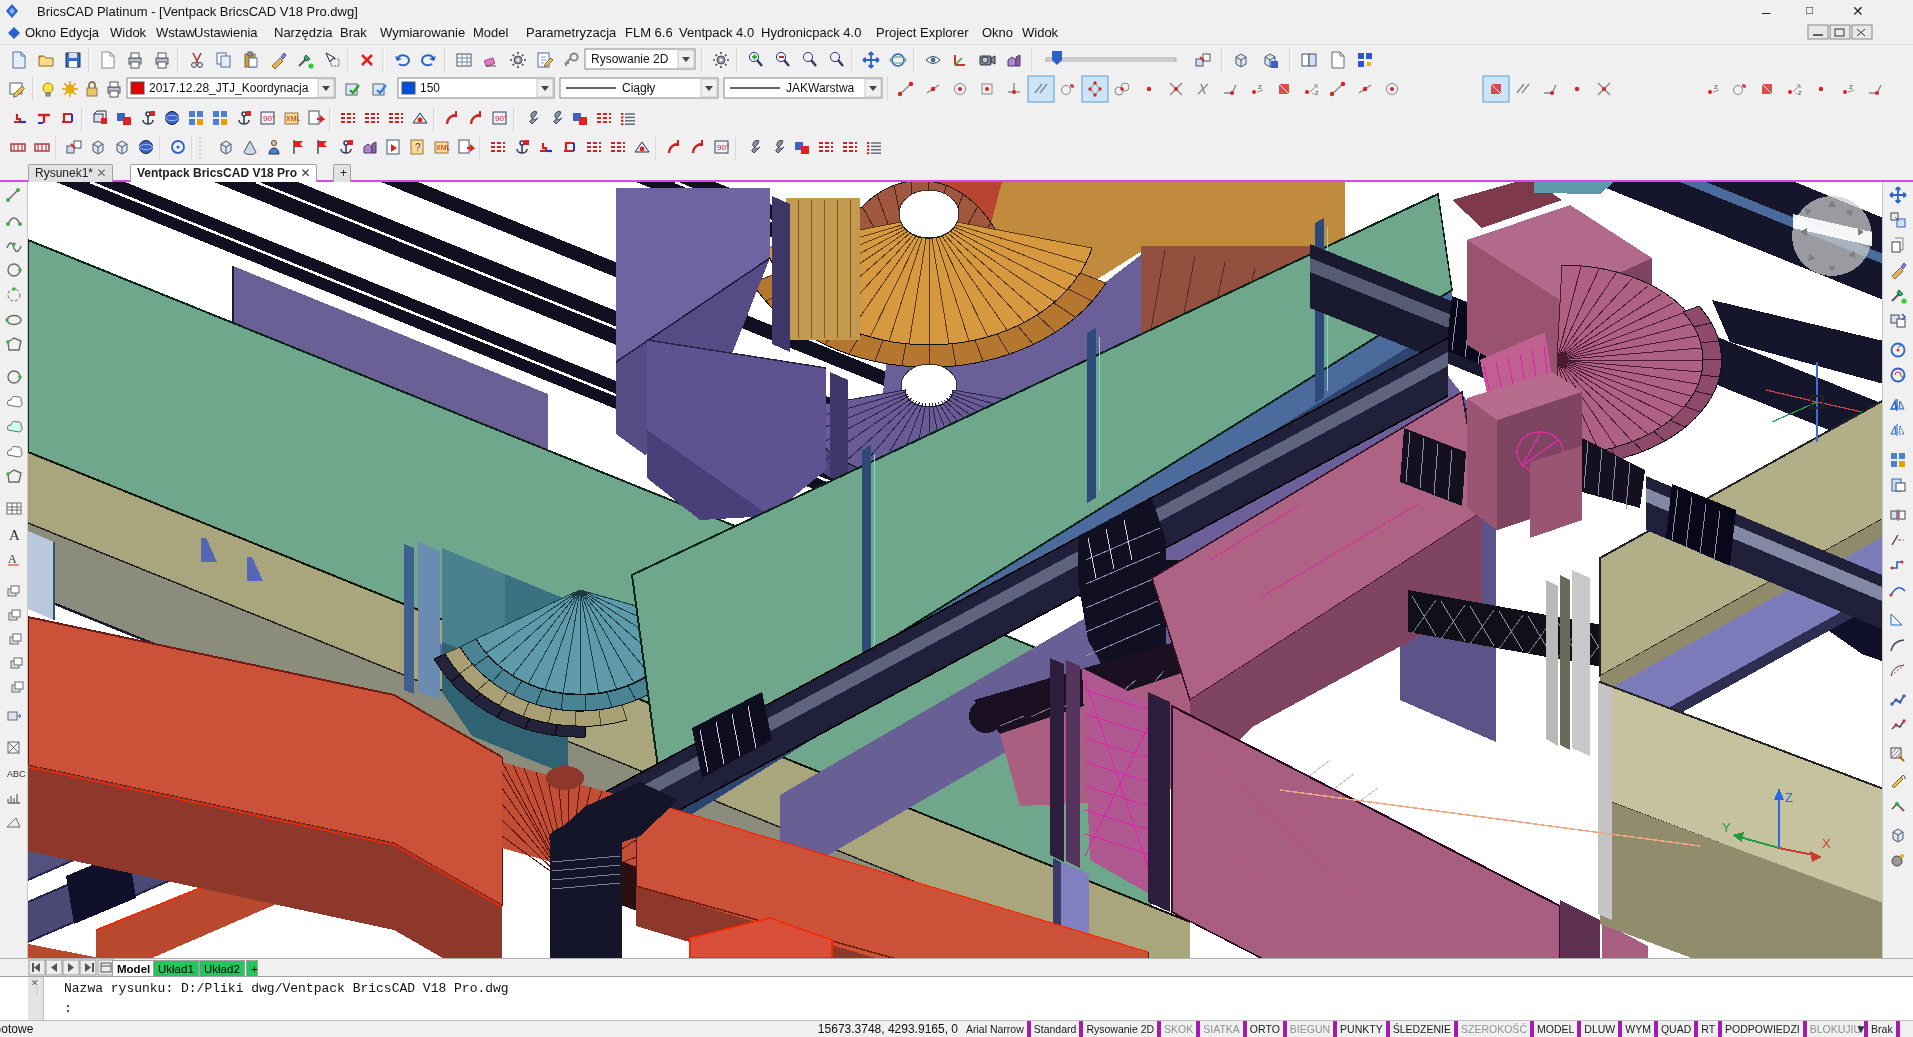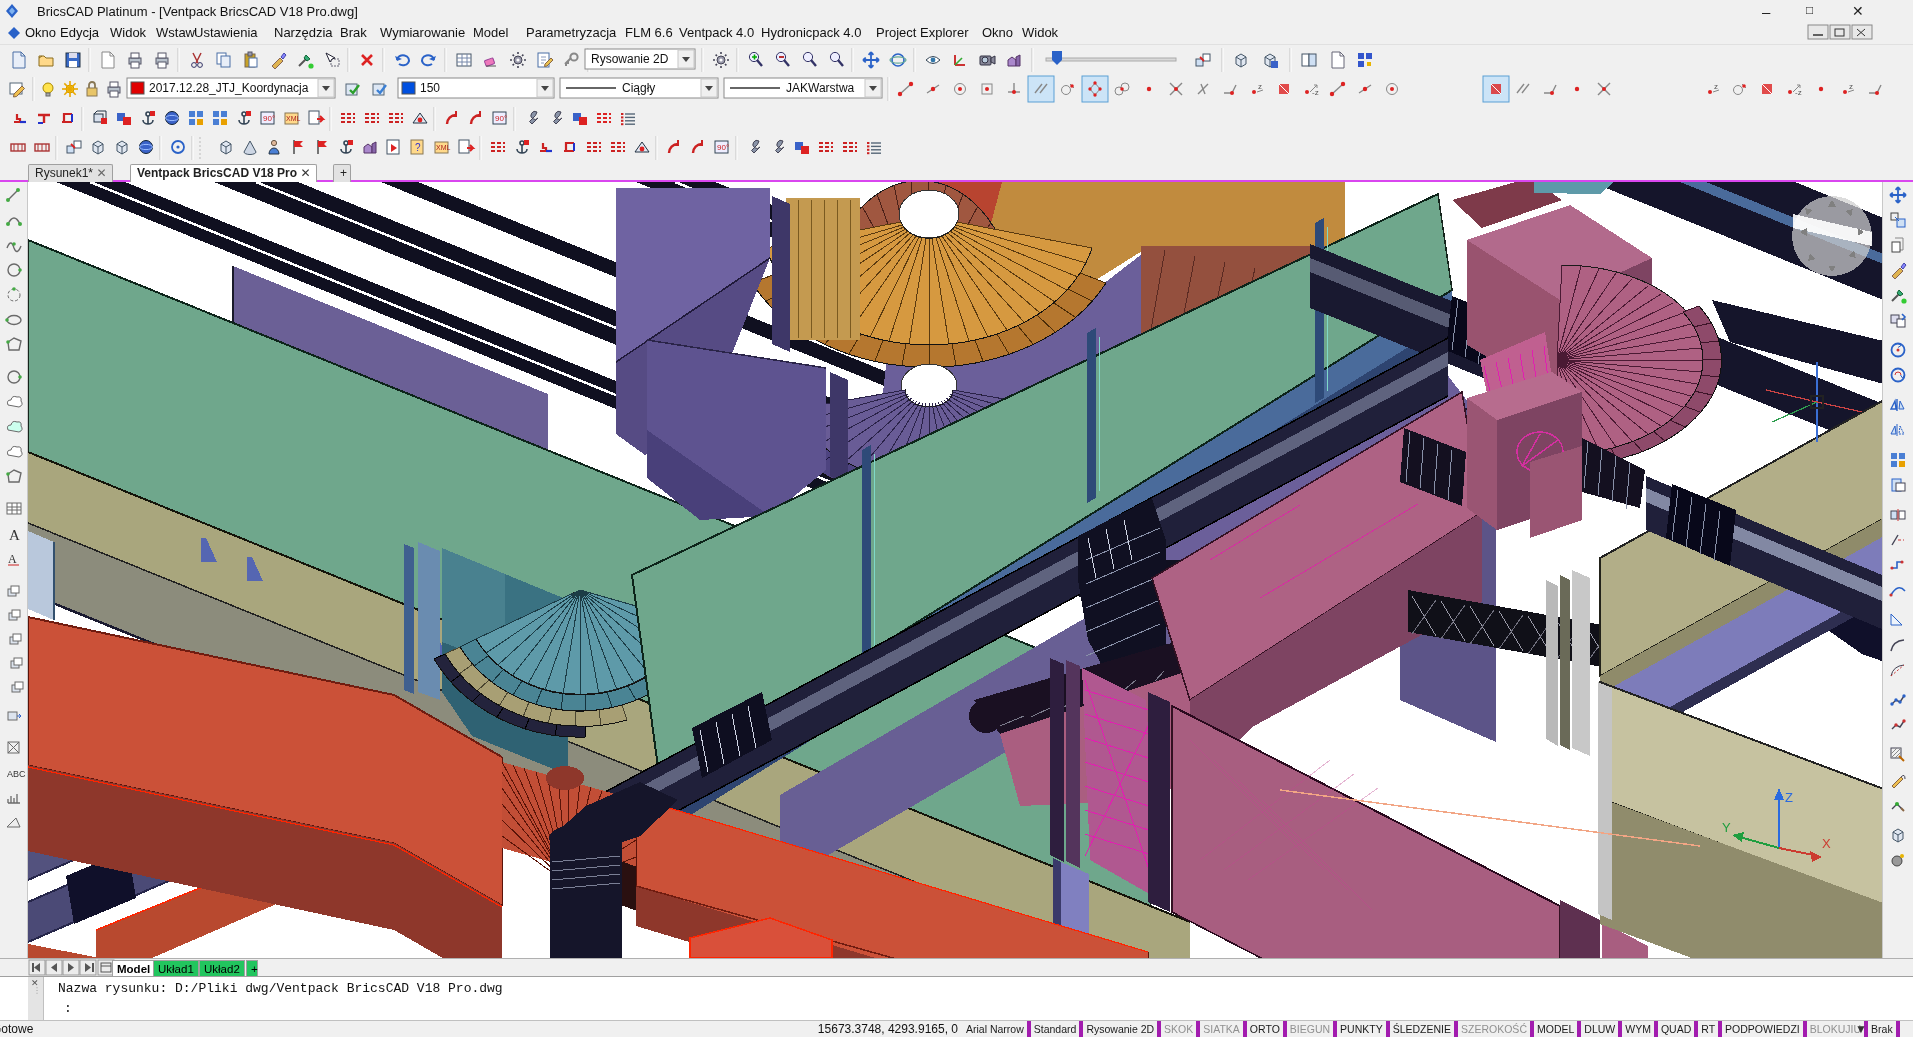--- a/index.html
+++ b/index.html
@@ -1620,21 +1620,21 @@
  <span class="stab stabact" style="left:112px">Model</span>
  <span class="stab" style="left:153px">Układ1</span>
  <span class="stab" style="left:199px">Układ2</span>
  <span class="stab" style="left:246px;width:12px;text-align:center">+</span>
 </div>
 <div class="bar" id="cmd">
  <div style="position:absolute;left:28px;top:0;width:16px;height:44px;background:#e4e4e4;border-right:1px solid #c0c0c0">
   <span style="position:absolute;left:3px;top:1px;font-size:9px;color:#555;font-family:'Liberation Sans'">✕</span>
   <span style="position:absolute;left:5px;top:12px;color:#999;font-size:8px;letter-spacing:0;line-height:4px">⋮</span>
  </div>
- <span style="position:absolute;left:58px;top:4px">Nazwa rysunku: D:/Pliki dwg/Ventpack BricsCAD V18 Pro.dwg</span>
+ <span style="position:absolute;left:64px;top:4px">Nazwa rysunku: D:/Pliki dwg/Ventpack BricsCAD V18 Pro.dwg</span>
  <span style="position:absolute;left:64px;top:24px">:</span>
 </div>
 <div class="bar" id="status">
  <span style="position:absolute;left:-8px;top:1px">Gotowe</span>
  <span style="position:absolute;left:790px;top:1px;width:168px;text-align:right">15673.3748, 4293.9165, 0</span>
  <span style="position:absolute;left:963px;top:0px;white-space:nowrap"><span class="sit sblk">Arial Narrow</span><span class="sit sblk">Standard</span><span class="sit sblk">Rysowanie 2D</span><span class="sit sgray">SKOK</span><span class="sit sgray">SIATKA</span><span class="sit sblk">ORTO</span><span class="sit sgray">BIEGUN</span><span class="sit sblk">PUNKTY</span><span class="sit sblk">ŚLEDZENIE</span><span class="sit sgray">SZEROKOŚĆ</span><span class="sit sblk">MODEL</span><span class="sit sblk">DLUW</span><span class="sit sblk">WYM</span><span class="sit sblk">QUAD</span><span class="sit sblk">RT</span><span class="sit sblk">PODPOWIEDZI</span><span class="sit sgray">BLOKUJIU</span><span class="sit sblk">Brak</span></span>
  <span style="position:absolute;left:1855px;top:1px;color:#333">▼</span>
 </div>
 
 </body></html>

